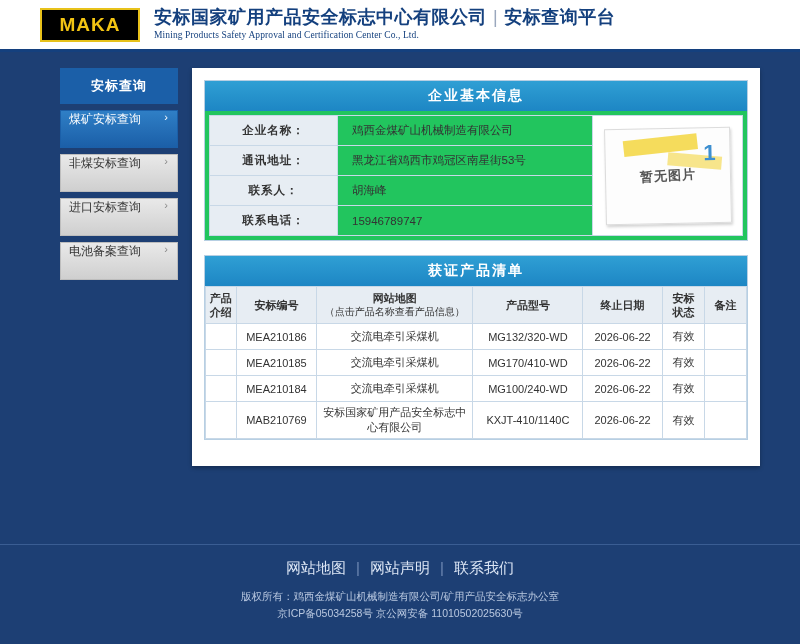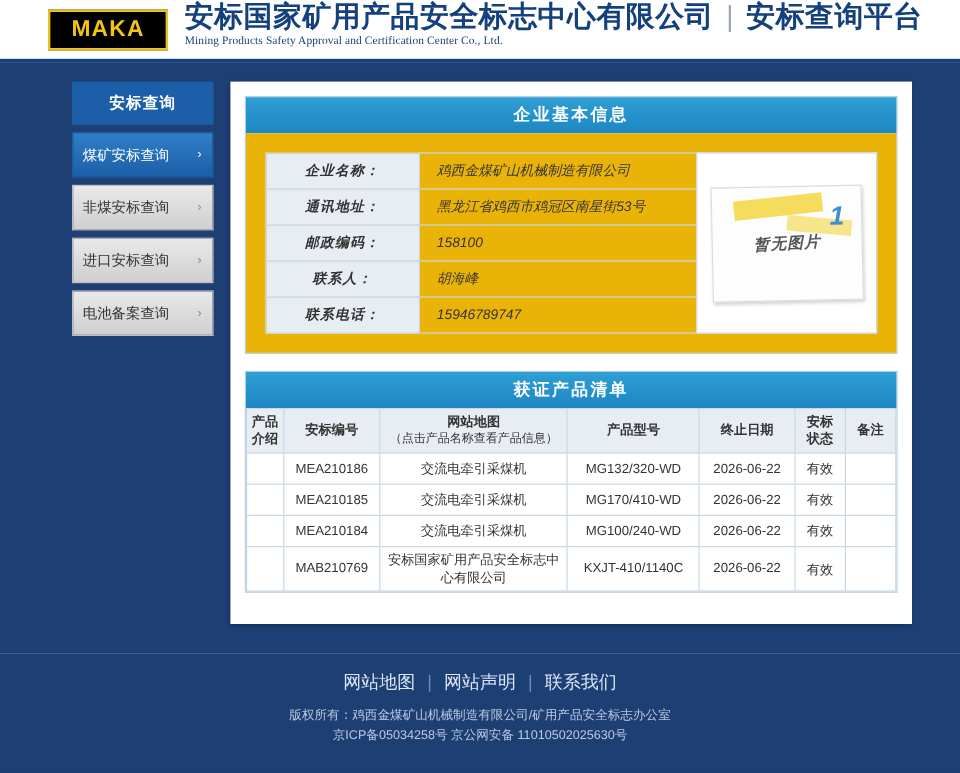--- a/index.html
+++ b/index.html
@@ -38,26 +38,25 @@
   }
   .logo-text {
     color: #f2c413;
     font-weight: bold;
     font-size: 19px;
     letter-spacing: 1px;
     font-family: "Liberation Sans", sans-serif;
   }
   .title-block { display: flex; flex-direction: column; justify-content: center; }
   .title-cn {
-    font-size: 24px;
+    font-size: 18px;
     font-weight: bold;
     color: #14407e;
     line-height: 20px;
     letter-spacing: 0.5px;
-    font-family: Liberation Mono, monospace;
   }
   .title-cn .sep { color: #9aa7bd; font-weight: normal; margin: 0 6px; }
   .title-en {
     font-size: 9.5px;
     color: #14407e;
     line-height: 13px;
     margin-top: 2px;
     font-family: "Liberation Serif", serif;
     letter-spacing: 0.1px;
   }
@@ -85,21 +84,20 @@
     letter-spacing: 1px;
   }
   .side-item {
     height: 38px;
     margin-top: 6px;
     background: linear-gradient(to bottom, #e9e9e9, #cfcfcf);
     border: 1px solid #bdbdbd;
     color: #333;
     font-size: 12px;
     display: flex;
-    align-items: center;
     padding: 0 8px;
     position: relative;
   }
   .side-item.active {
     background: linear-gradient(to bottom, #2f7fc6, #1b5fa8);
     color: #fff;
     border-color: #1b5fa8;
   }
   .side-item .chev {
     position: absolute;
@@ -120,21 +118,21 @@
   .panel { border: 1px solid #b7cfe3; margin-bottom: 14px; }
   .panel-head {
     background: linear-gradient(to bottom, #2f9fd4, #1d86c4);
     color: #ffffff;
     text-align: center;
     font-size: 14px;
     font-weight: bold;
     padding: 6px 0;
     letter-spacing: 2px;
   }
-  .panel-body { display: flex; background: #eab308; padding: 16px; font-style: italic; }
+  .panel-body { display: flex; background: #22c55e; padding: 4px; }
 
   table.info { border-collapse: collapse; flex: 1; }
   table.info td {
     border: 1px solid #c8d8e7;
     height: 30px;
     font-size: 11.5px;
     color: #333;
   }
   table.info td.label {
     width: 128px;
@@ -288,24 +286,20 @@
         <div class="panel-body">
           <table class="info">
             <tbody>
                 <tr>
               <td class="label">企业名称：</td>
               <td class="value">鸡西金煤矿山机械制造有限公司</td>
             </tr>
             <tr>
               <td class="label">通讯地址：</td>
               <td class="value">黑龙江省鸡西市鸡冠区南星街53号</td>
-            </tr>
-            <tr>
-              <td class="label">邮政编码：</td>
-              <td class="value">158100</td>
             </tr>
             <tr>
               <td class="label">联系人：</td>
               <td class="value">胡海峰</td>
             </tr>
             <tr>
               <td class="label">联系电话：</td>
               <td class="value">15946789747</td>
             </tr>
           </tbody>

